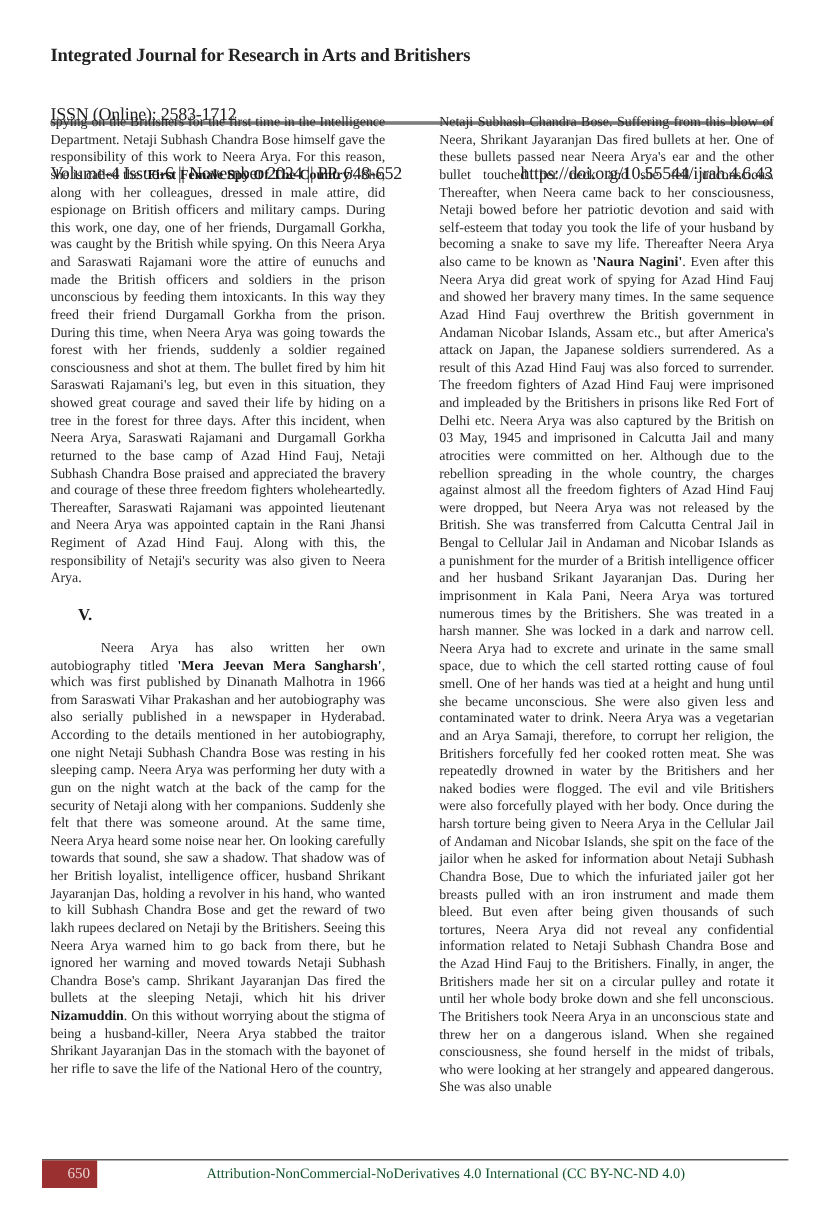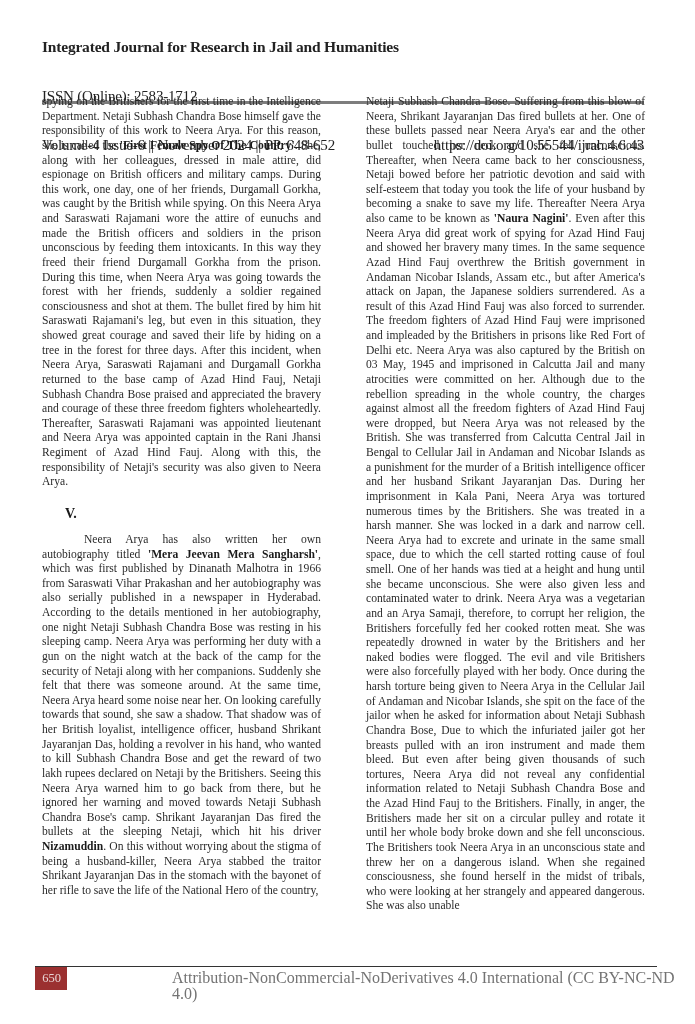--- a/index.html
+++ b/index.html
@@ -14,29 +14,29 @@
     .col-left { left: 42px; }
     .col-right { left: 366px; }
     .col p { margin: 0; }
     .col b { color: #1a1a1a; }
     .indent { text-indent: 42px; }
     .section-heading { font-weight: bold; font-size: 14px; line-height: 18px; margin: 15px 0 10px 0;
                        text-align: left; color: #1a1a1a; display: flex; }
     .section-num { width: 44px; padding-left: 23px; }
     .section-text { text-align: center; width: 180px; padding-left: 0px; }
     .footer-rule { position: absolute; left: 35px; top: 966px; width: 622px; height: 1px; background: #333; }
-    .page-box { position: absolute; left: 35px; top: 967px; width: 32px; height: 23px; background: #9b3030;
+    .page-box { position: absolute; left: 35px; top: 967px; width: 46px; height: 23px; background: #9b3030;
                 color: #e9d6d6; font-size: 12.5px; line-height: 23px; text-align: right; box-sizing: border-box; padding-right: 6px; }
-    .license { position: absolute; left: 172px; top: 970px; font-size: 16px; line-height: 16px; color: #737373; }
+    .license { position: absolute; left: 172px; top: 970px; font-size: 12px; line-height: 16px; color: #14532d; }
   </style>
 </head>
 <body>
 
 <div class="header">
-  <div class="journal-title">Integrated Journal for Research in Jail and Humanities</div>
+  <div class="journal-title">Integrated Journal for Research in Arts and Britishers</div>
   <div class="issn">ISSN (Online): 2583-1712</div>
   <div class="volume-row">
     <span>Volume-4 Issue-6 || November 2024 || PP. 648-652</span>
     <span>https://doi.org/10.55544/ijrah.4.6.43</span>
   </div>
 </div>
 <div style="position:absolute;left:42px;top:101px;width:602px;height:3px;background:#7d7d7d;"></div>
 
 <div class="col col-left">
   <p><span>spying on the Britishers for the first time in the Intelligence Department. Netaji Subhash Chandra Bose himself gave the responsibility of this work to Neera Arya. For this reason, she is called the </span><b>'First Female Spy Of The Country'</b><span>. She, along with her colleagues, dressed in male attire, did espionage on British officers and military camps. During this work, one day, one of her friends, Durgamall Gorkha, was caught by the British while spying. On this Neera Arya and Saraswati Rajamani wore the attire of eunuchs and made the British officers and soldiers in the prison unconscious by feeding them intoxicants. In this way they freed their friend Durgamall Gorkha from the prison. During this time, when Neera Arya was going towards the forest with her friends, suddenly a soldier regained consciousness and shot at them. The bullet fired by him hit Saraswati Rajamani's leg, but even in this situation, they showed great courage and saved their life by hiding on a tree in the forest for three days. After this incident, when Neera Arya, Saraswati Rajamani and Durgamall Gorkha returned to the base camp of Azad Hind Fauj, Netaji Subhash Chandra Bose praised and appreciated the bravery and courage of these three freedom fighters wholeheartedly. Thereafter, Saraswati Rajamani was appointed lieutenant and Neera Arya was appointed captain in the Rani Jhansi Regiment of Azad Hind Fauj. Along with this, the responsibility of Netaji's security was also given to Neera Arya.</span></p>

